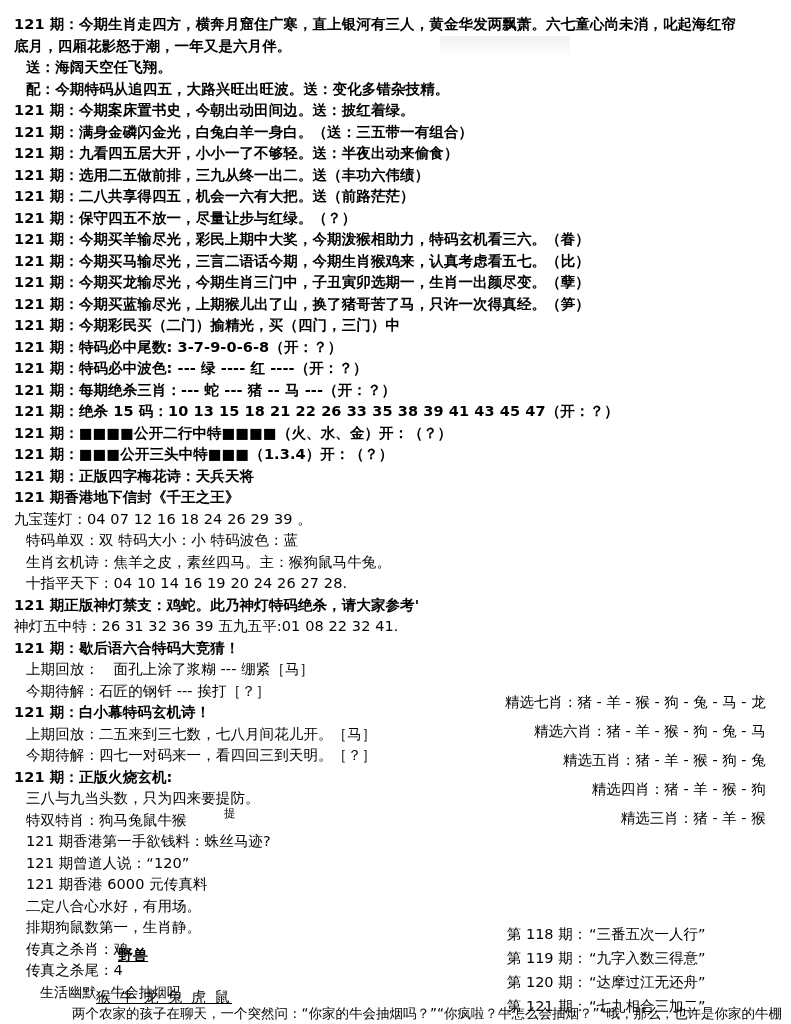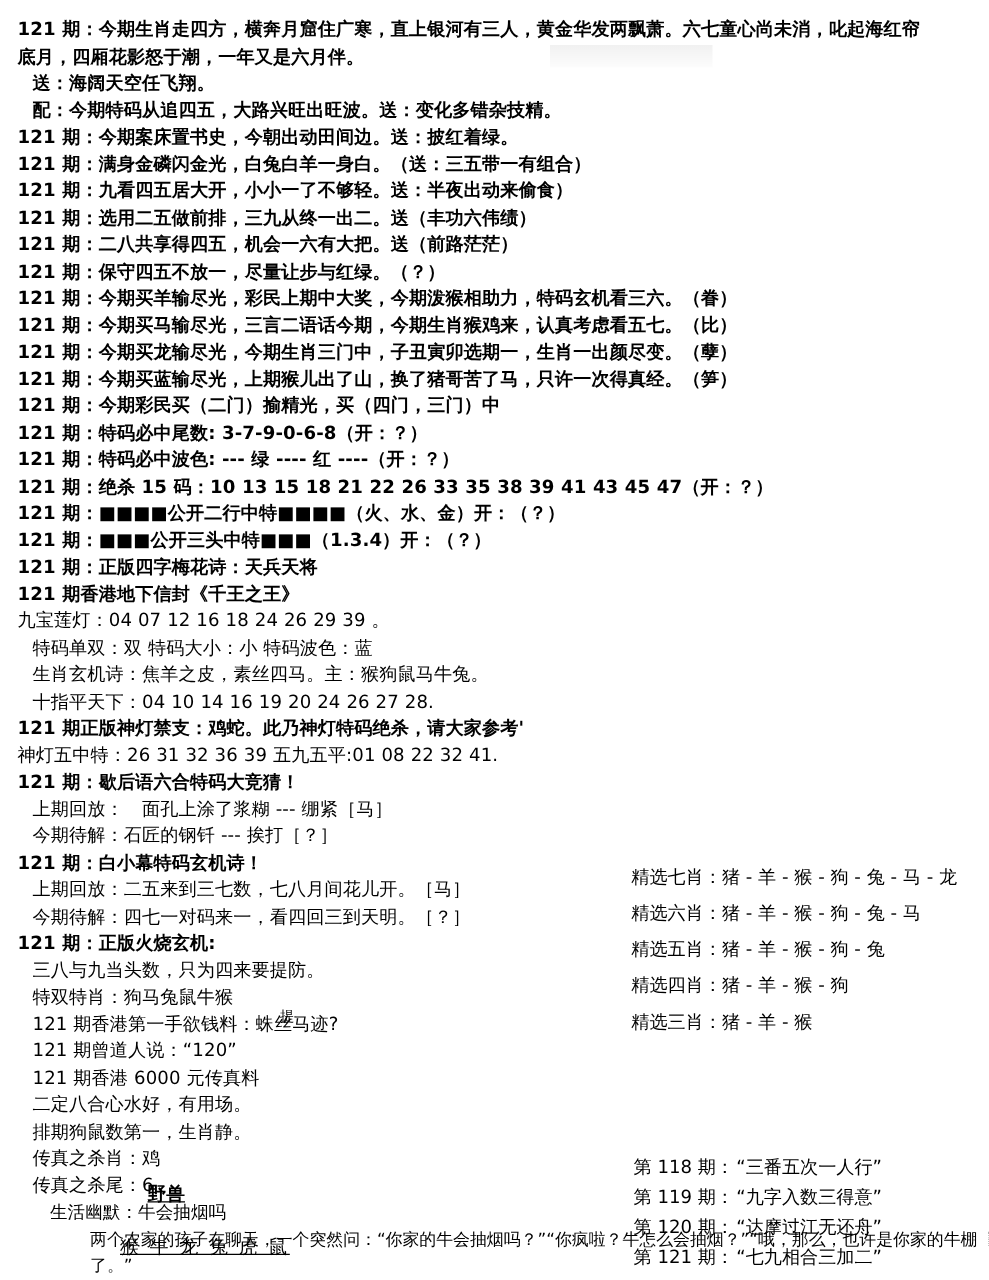--- a/index.html
+++ b/index.html
@@ -35,21 +35,21 @@
     line-height: 22px;
   }
   
   .right-jing {
     position: absolute;
     left: 505px;
     top: 688px;
     font-size: 14.5px;
     line-height: 29px;
   }
-  .right-jing div { white-space: nowrap; }
+  .right-jing div { white-space: nowrap; text-align: right; }
   .right-qi {
     position: absolute;
     left: 505px;
     top: 922px;
     font-size: 14.5px;
     line-height: 24px;
   }
   .right-qi .row { white-space: nowrap; text-align: center; }
   .right-qi .num { display: inline-block; width: 84px; }
   .beast {
@@ -113,20 +113,21 @@
     <div class="line bold">121 期：选用二五做前排，三九从终一出二。送（丰功六伟绩）</div>
     <div class="line bold">121 期：二八共享得四五，机会一六有大把。送（前路茫茫）</div>
     <div class="line bold">121 期：保守四五不放一，尽量让步与红绿。（？）</div>
     <div class="line bold">121 期：今期买羊输尽光，彩民上期中大奖，今期泼猴相助力，特码玄机看三六。（眷）</div>
     <div class="line bold">121 期：今期买马输尽光，三言二语话今期，今期生肖猴鸡来，认真考虑看五七。（比）</div>
     <div class="line bold">121 期：今期买龙输尽光，今期生肖三门中，子丑寅卯选期一，生肖一出颜尽变。（孽）</div>
     <div class="line bold">121 期：今期买蓝输尽光，上期猴儿出了山，换了猪哥苦了马，只许一次得真经。（笋）</div>
     <div class="line bold">121 期：今期彩民买（二门）揄精光，买（四门，三门）中</div>
     <div class="line bold">121 期：特码必中尾数: 3-7-9-0-6-8（开：？）</div>
     <div class="line bold">121 期：特码必中波色: --- 绿 ---- 红 ----（开：？）</div>
+    <div class="line bold">121 期：每期绝杀三肖：--- 蛇 --- 猪 -- 马 ---（开：？）</div>
     <div class="line bold">121 期：绝杀 15 码：10 13 15 18 21 22 26 33 35 38 39 41 43 45 47（开：？）</div>
     <div class="line bold">121 期：■■■■公开二行中特■■■■（火、水、金）开：（？）</div>
     <div class="line bold">121 期：■■■公开三头中特■■■（1.3.4）开：（？）</div>
     <div class="line bold">121 期：正版四字梅花诗：天兵天将</div>
     <div class="line bold">121 期香港地下信封《千王之王》</div>
   </div>
 
   <div>
     <div class="line">九宝莲灯：04 07 12 16 18 24 26 29 39 。</div>
     <div class="line indent1">特码单双：双  特码大小：小  特码波色：蓝</div>
@@ -142,21 +143,21 @@
     <div class="line indent1">今期待解：四七一对码来一，看四回三到天明。［？］</div>
     <div class="line bold">121 期：正版火烧玄机:</div>
     <div class="line indent1">三八与九当头数，只为四来要提防。</div>
     <div class="line indent1">特双特肖：狗马兔鼠牛猴</div>
     <div class="line indent1">121 期香港第一手欲钱料：蛛丝马迹?</div>
     <div class="line indent1">121 期曾道人说：“120”</div>
     <div class="line indent1">121 期香港 6000 元传真料</div>
     <div class="line indent1">二定八合心水好，有用场。</div>
     <div class="line indent1">排期狗鼠数第一，生肖静。</div>
     <div class="line indent1">传真之杀肖：鸡</div>
-    <div class="line indent1">传真之杀尾：6</div>
+    <div class="line indent1">传真之杀尾：4</div>
   </div>
 
   <div class="line sec-life">生活幽默：牛会抽烟吗</div>
   <div class="joke">两个农家的孩子在聊天，一个突然问：“你家的牛会抽烟吗？”“你疯啦？牛怎么会抽烟？”“哦，那么，也许是你家的牛棚着火了。”</div>
 
   <div class="smalltag">提</div>
 
   <div class="beast">
     <div class="title">野兽</div>
     <div class="beastrow">猴 牛 龙 兔 虎 鼠</div>

